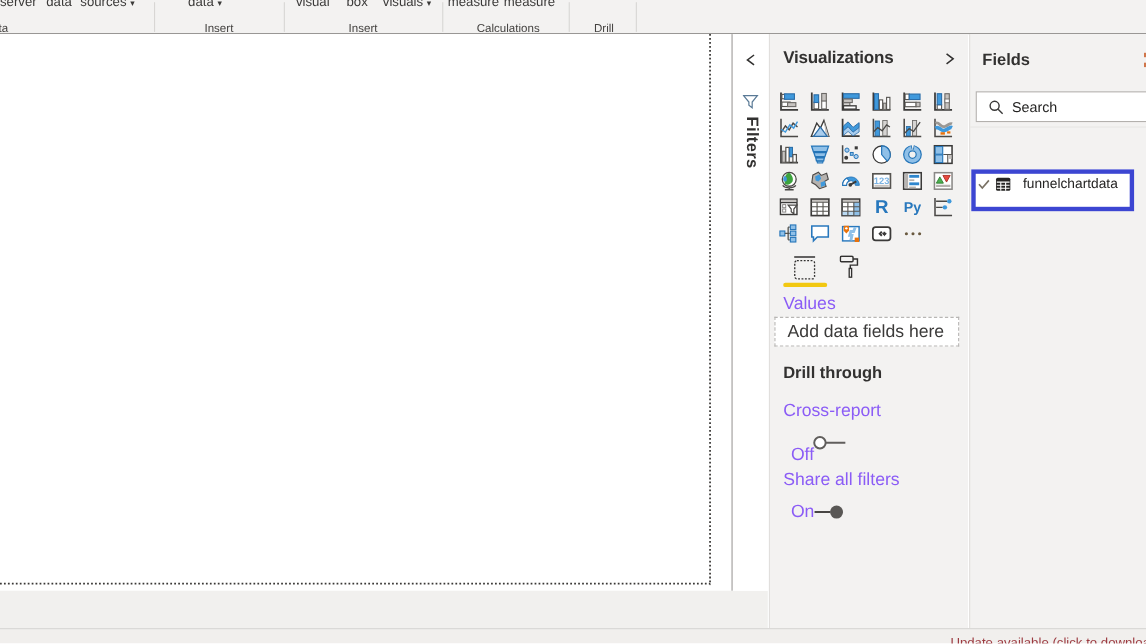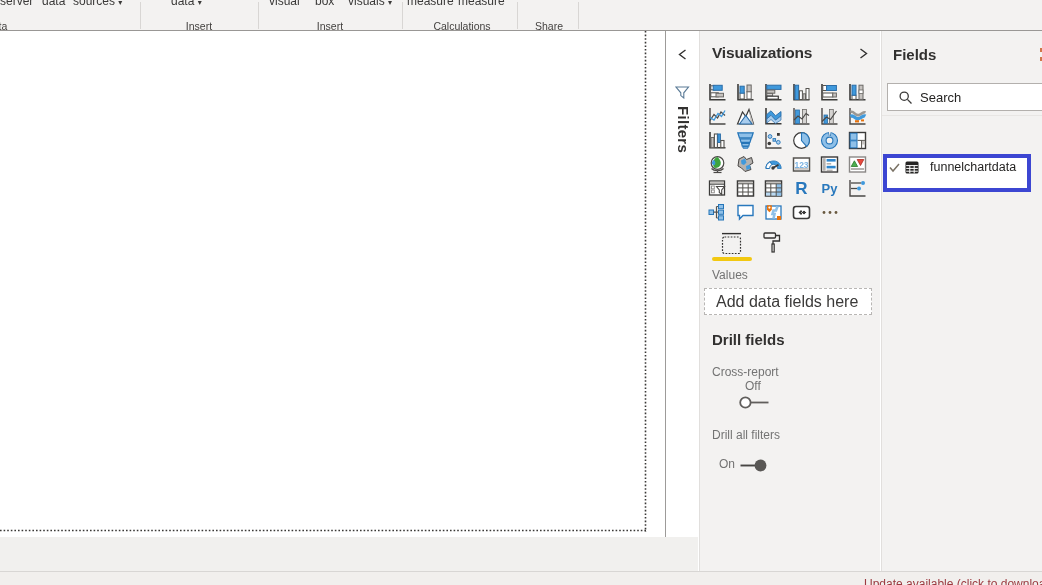--- a/index.html
+++ b/index.html
@@ -3,40 +3,40 @@
 <style>
 html,body{margin:0;padding:0;}
 #root{position:relative;width:1042px;height:585px;overflow:hidden;background:#fff;
   font-family:"Liberation Sans",sans-serif;}
 #root *{box-sizing:border-box;}
 .abs{position:absolute;}
 .ic{position:absolute;width:19px;height:19px;}
 .lbl{position:absolute;font-size:10.5px;color:#444240;transform:translateX(-50%);white-space:nowrap;}
 .btxt{position:absolute;top:-6px;font-size:12px;color:#3b3a39;white-space:nowrap;}
 .vsep{position:absolute;top:2px;height:27px;width:1px;background:#d8d6d4;}
-.t12{font-size:12px;color:#737373;text-align:right;}
+.t12{font-size:16px;color:#8b5cf6;text-align:right;}
 </style></head>
 <body>
 <div id="root">
 
 <div class="abs" style="left:0;top:0;width:1042px;height:31px;background:#f3f2f1;border-bottom:1px solid #999795;">
   <span class="btxt" style="left:0px;">server</span>
   <span class="btxt" style="left:42px;">data</span>
   <span class="btxt" style="left:73px;">sources <span style="font-size:8px;">▾</span></span>
   <span class="btxt" style="left:171px;">data <span style="font-size:8px;">▾</span></span>
   <span class="btxt" style="left:269px;">visual</span>
   <span class="btxt" style="left:315px;">box</span>
   <span class="btxt" style="left:348px;">visuals <span style="font-size:8px;">▾</span></span>
   <span class="btxt" style="left:407px;">measure</span>
   <span class="btxt" style="left:458px;">measure</span>
   <span class="lbl" style="left:3px;top:19.5px;">ta</span>
   <span class="lbl" style="left:199px;top:19.5px;">Insert</span>
   <span class="lbl" style="left:330px;top:19.5px;">Insert</span>
   <span class="lbl" style="left:462px;top:19.5px;">Calculations</span>
-  <span class="lbl" style="left:549px;top:19.5px;">Share</span>
+  <span class="lbl" style="left:549px;top:19.5px;">Drill</span>
   <div class="vsep" style="left:140px;"></div>
   <div class="vsep" style="left:258px;"></div>
   <div class="vsep" style="left:402px;"></div>
   <div class="vsep" style="left:517px;"></div>
   <div class="vsep" style="left:578px;"></div>
 </div>
 
 <div class="abs" style="left:0;top:31px;width:665px;height:506px;background:#fff;"></div>
 <div class="abs" style="left:0;top:537px;width:698px;height:35px;background:#f1f0ee;"></div>
 
@@ -305,28 +305,28 @@
     <rect x="1.5" y="5" width="18" height="16.5" rx="2" fill="none" stroke="#323130" stroke-width="1.2" stroke-dasharray="1.7,1.4"></rect>
   </svg>
   <svg class="abs" style="left:63px;top:201px;" width="19" height="24" viewBox="0 0 19 24">
     <rect x="1" y="1" width="11.5" height="5" rx="1" fill="none" stroke="#323130" stroke-width="1.3"></rect>
     <path d="M12.5 3.5 H16.5 V9 H10 V12" fill="none" stroke="#323130" stroke-width="1.3"></path>
     <rect x="9" y="12" width="2.2" height="8" fill="none" stroke="#323130" stroke-width="1.2"></rect>
   </svg>
   <div class="abs" style="left:12px;top:226px;width:40px;height:4px;border-radius:2px;background:#f2c811;"></div>
   <div class="abs t12" style="left:12px;top:237px;">Values</div>
   <div class="abs" style="left:4px;top:257px;width:168px;height:27px;background:#fff;border:1px dashed #b8b6b4;font-size:16px;color:#3b3a39;line-height:25px;padding-left:11px;">Add data fields here</div>
-  <div class="abs" style="left:12px;top:300px;font-size:15px;font-weight:600;color:#323130;">Drill fields</div>
+  <div class="abs" style="left:12px;top:300px;font-size:15px;font-weight:600;color:#323130;">Drill through</div>
   <div class="abs t12" style="left:12px;top:334px;">Cross-report</div>
-  <div class="abs t12" style="left:19px;top:348px;margin-left:26px;">Off</div>
+  <div class="abs t12" style="left:19px;top:374px;">Off</div>
   <svg class="abs" style="left:39px;top:363.5px;" width="32" height="15" viewBox="0 0 32 15">
     <circle cx="6.4" cy="7.5" r="5.2" fill="#fff" stroke="#605e5c" stroke-width="1.8"></circle>
     <line x1="11.6" y1="7.5" x2="29.5" y2="7.5" stroke="#605e5c" stroke-width="1.8"></line>
   </svg>
-  <div class="abs t12" style="left:12px;top:397px;">Drill all filters</div>
+  <div class="abs t12" style="left:12px;top:397px;">Share all filters</div>
   <div class="abs t12" style="left:19px;top:426px;">On</div>
   <svg class="abs" style="left:39px;top:427px;" width="29" height="15" viewBox="0 0 29 15">
     <line x1="1.5" y1="7.5" x2="16" y2="7.5" stroke="#474543" stroke-width="1.9"></line>
     <circle cx="21.5" cy="7.5" r="5.9" fill="#595755"></circle>
   </svg>
 </div>
 
 <div class="abs" id="fields" style="left:881px;top:31px;width:161px;height:540px;background:#f3f2f1;border-left:1px solid #e1dfdd;">
   <div class="abs" style="left:11px;top:15px;font-size:15px;font-weight:600;color:#323130;">Fields</div>
   <div class="abs" style="left:158px;top:17px;width:3px;height:4px;background:#d0764a;"></div>

